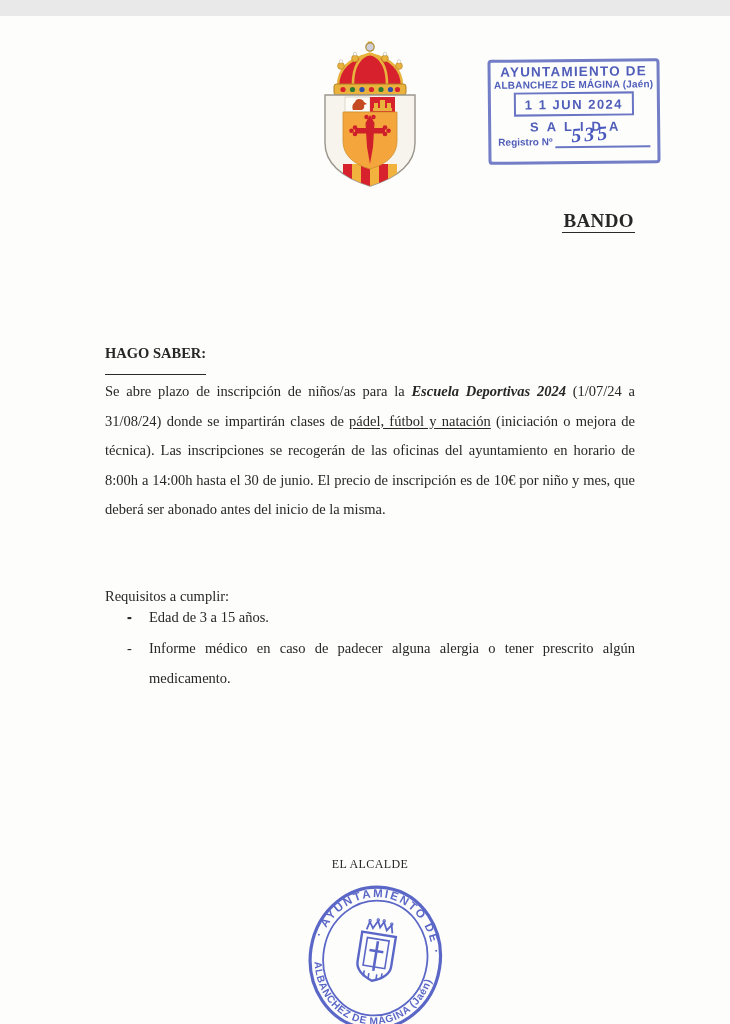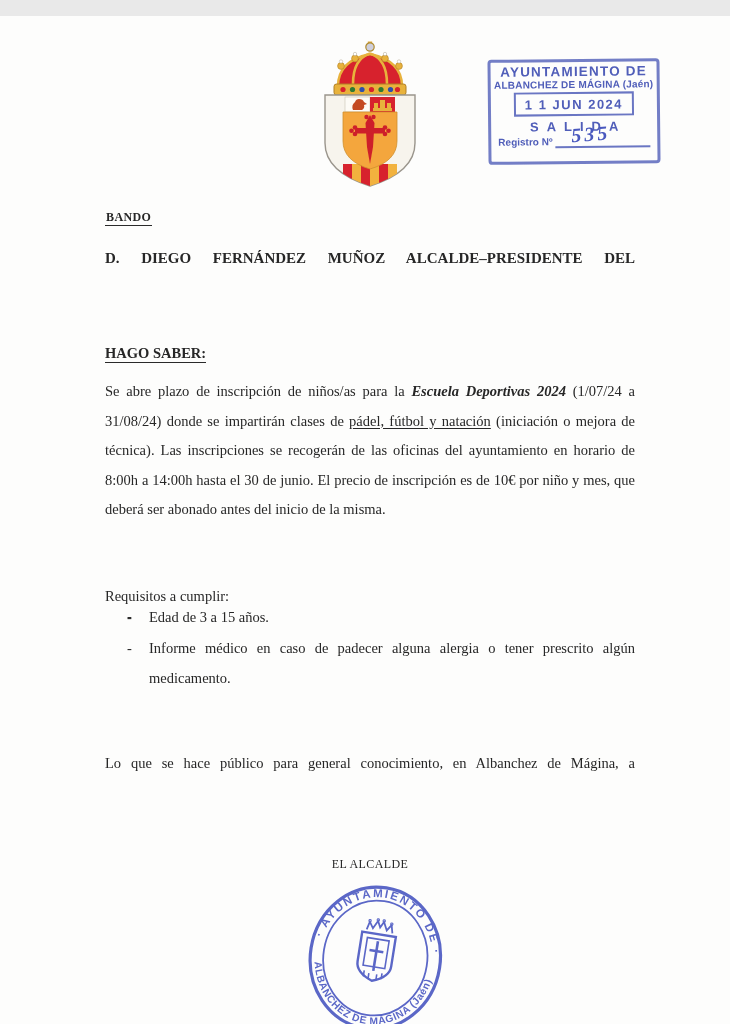--- a/index.html
+++ b/index.html
@@ -22,26 +22,26 @@
   .rs-reg{display:flex;align-items:flex-end;padding:0 7px 5px;font-size:10px;font-weight:600;}
   .rs-reg-label{white-space:nowrap;padding-bottom:1px;}
   .rs-reg-line{flex:1;border-bottom:2px solid rgba(67,82,180,.85);position:relative;height:12px;margin-left:3px;}
   .rs-reg-value{position:absolute;left:16px;top:-11px;font-family:"Liberation Serif",serif;
       font-style:italic;font-size:20px;font-weight:600;letter-spacing:3px;color:#3c4cba;
       transform:rotate(-4deg);}
 
   
   .doc{position:absolute;left:105px;top:0;width:530px;font-size:14.5px;}
   .doc > div, .doc > p, .doc > ul{position:absolute;left:0;right:0;margin:0;}
-  .title{top:194px;text-align:left;font-weight:700;font-size:12px;letter-spacing:.4px;}
+  .title{top:194px;text-align:right;font-weight:700;font-size:19px;letter-spacing:.4px;}
   .title-text{border-bottom:1.6px solid #2a2a2a;padding:0 1px 1px;}
   .intro{top:227px;font-weight:700;line-height:30px;font-size:15px;}
   .intro-l1{text-align:justify;text-align-last:justify;white-space:normal;}
   .hago{top:329px;font-weight:700;}
-  .hago span{border-bottom:1.6px solid #2a2a2a;padding-bottom:1px;}
+  .hago span{border-bottom:1.6px solid #2a2a2a;padding-bottom:13px;}
   .p1{top:361px;line-height:29.6px;text-align:justify;text-justify:inter-word;}
   .bi{font-weight:700;font-style:italic;}
   .ul{text-decoration:underline;text-underline-offset:2px;}
   .req-h{top:572px;}
   .req-list{top:585px;list-style:none;padding:0;}
   .req-list li{position:relative;padding-left:44px;line-height:30px;margin-bottom:1px;text-align:justify;}
   .req-list .dash{position:absolute;left:22px;top:0;}
   .closing{top:732px;line-height:30px;}
   .closing-l1{text-align:justify;text-align-last:justify;}
   .alcalde{top:841px;text-align:center;font-size:12px;letter-spacing:.4px;}
@@ -145,42 +145,40 @@
         <span class="rs-reg-value">535</span>
       </span>
     </div>
   </div>
 
   <div class="doc">
     <div class="title">
       <span class="title-text">BANDO</span>
     </div>
     <div class="intro">
-      <div class="intro-l1">D. DIEGO FERNÁNDEZ MUÑOZ ALCALDE–PRESIDENTE DEL</div>
     </div>
     <div class="hago">
       <span>HAGO SABER:</span>
     </div>
     <p class="p1"><span>Se abre plazo de inscripción de niños/as para la </span><span class="bi">Escuela Deportivas 2024</span><span> (1/07/24 a 31/08/24) donde se impartirán clases de </span><span class="ul">pádel, fútbol y natación</span><span> (iniciación o mejora de técnica). Las inscripciones se recogerán de las oficinas del ayuntamiento en horario de 8:00h a 14:00h hasta el 30 de junio. El precio de inscripción es de 10€ por niño y mes, que deberá ser abonado antes del inicio de la misma.</span></p>
     <div class="req-h">Requisitos a cumplir:</div>
     <ul class="req-list">
       <li>
         <span class="dash">-</span>
       </li>
       <li>
         <span class="dash">-</span>
         <span class="li-text">Edad de 3 a 15 años.</span>
       </li>
       <li>
         <span class="dash">-</span>
         <span class="li-text">Informe médico en caso de padecer alguna alergia o tener prescrito algún medicamento.</span>
       </li>
     </ul>
     <div class="closing">
-      <div class="closing-l1">Lo que se hace público para general conocimiento, en Albanchez de Mágina, a</div>
     </div>
     <div class="alcalde">EL ALCALDE</div>
   </div>
 
   <svg class="seal" viewBox="0 0 150 160" aria-hidden="true">
     <defs>
       <path id="sealTopArc" d="M 17.5 80 A 57.5 63 0 0 1 132.5 80"></path>
       <path id="sealBotArc" d="M 14.5 78 A 60.5 66.5 0 0 0 135.5 78"></path>
     </defs>
     <ellipse cx="75" cy="78" rx="65" ry="71" fill="none" stroke="#4553c0" stroke-width="3.2"></ellipse>

